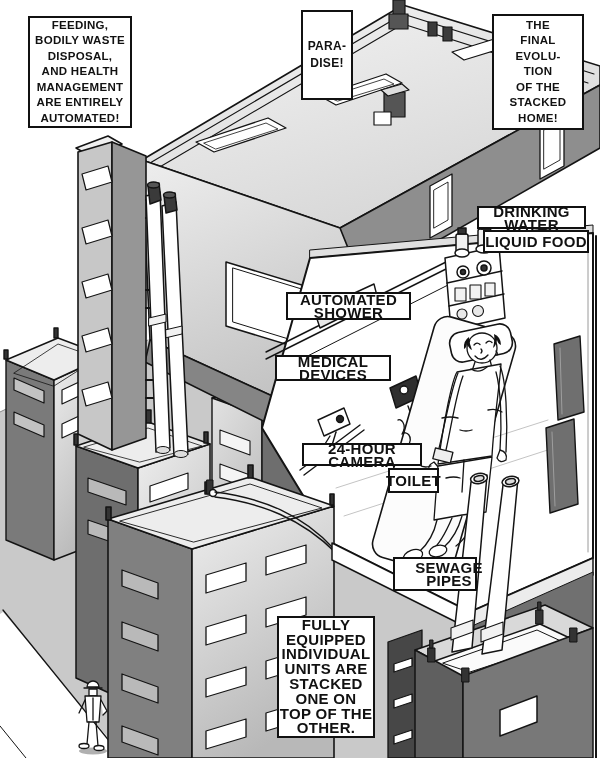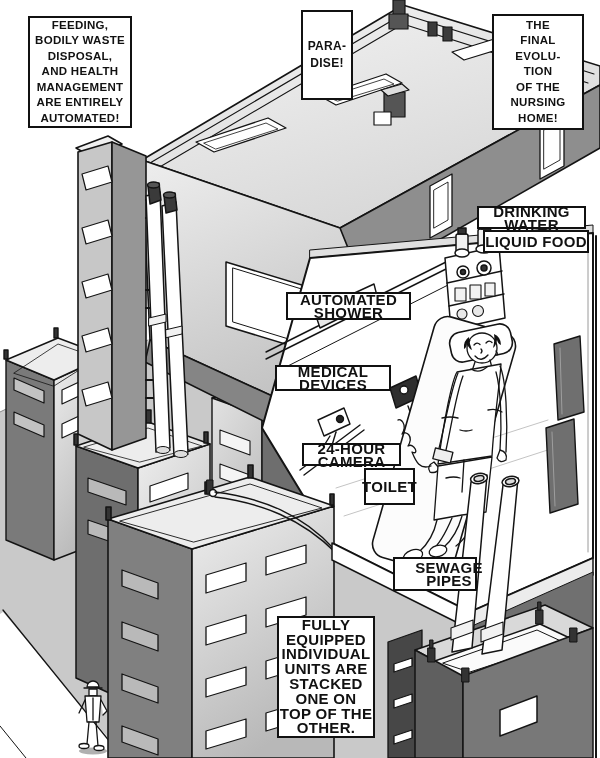--- a/index.html
+++ b/index.html
@@ -15,23 +15,23 @@
     font-size:11.5px;line-height:15.5px;letter-spacing:.3px;
     z-index:5;
   }
   .caption.small{font-size:15px;line-height:13px;}
   .c1{left:28px;top:16px;width:104px;height:112px;}
   .c2{left:301px;top:10px;width:52px;height:90px;font-size:12px;line-height:17px;}
   .c3{left:492px;top:14px;width:92px;height:116px;}
   .c4{left:477px;top:206px;width:109px;height:23px;}
   .c5{left:483px;top:230px;width:106px;height:23px;}
   .c6{left:286px;top:292px;width:125px;height:28px;}
-  .c7{left:275px;top:365px;width:116px;height:26px;}
-  .c8{left:302px;top:443px;width:99px;height:23px;font-size:10.5px;}
-  .c9{left:364px;top:468px;width:51px;height:37px;text-align:right;}
+  .c7{left:275px;top:355px;width:116px;height:26px;}
+  .c8{left:302px;top:443px;width:120px;height:23px;font-size:10.5px;}
+  .c9{left:388px;top:468px;width:51px;height:25px;text-align:right;}
   .c10{left:393px;top:557px;width:84px;height:34px;line-height:14px;padding-left:28px;}
   .c11{left:277px;top:616px;width:98px;height:122px;font-size:15px;line-height:14.8px;}
 </style>
 </head>
 <body>
 
 <div id="panel">
 
 <svg id="scene" width="600" height="758" viewBox="0 0 600 758" stroke-linejoin="round" stroke-linecap="round">
   <defs>
@@ -380,21 +380,21 @@
 MANAGEMENT
 ARE ENTIRELY
 AUTOMATED!</div>
 <div class="caption c2">PARA-
 DISE!</div>
 <div class="caption c3">THE
 FINAL
 EVOLU-
 TION
 OF THE
-NURSING
+STACKED
 HOME!</div>
 <div class="caption c4 small">DRINKING WATER</div>
 <div class="caption c5 small">LIQUID FOOD</div>
 <div class="caption c6 small">AUTOMATED SHOWER</div>
 <div class="caption c7 small">MEDICAL DEVICES</div>
 <div class="caption c8 small">24-HOUR CAMERA</div>
 <div class="caption c9 small">TOILET</div>
 <div class="caption c10 small" ind2="">SEWAGE
 PIPES</div>
 <div class="caption c11">FULLY

